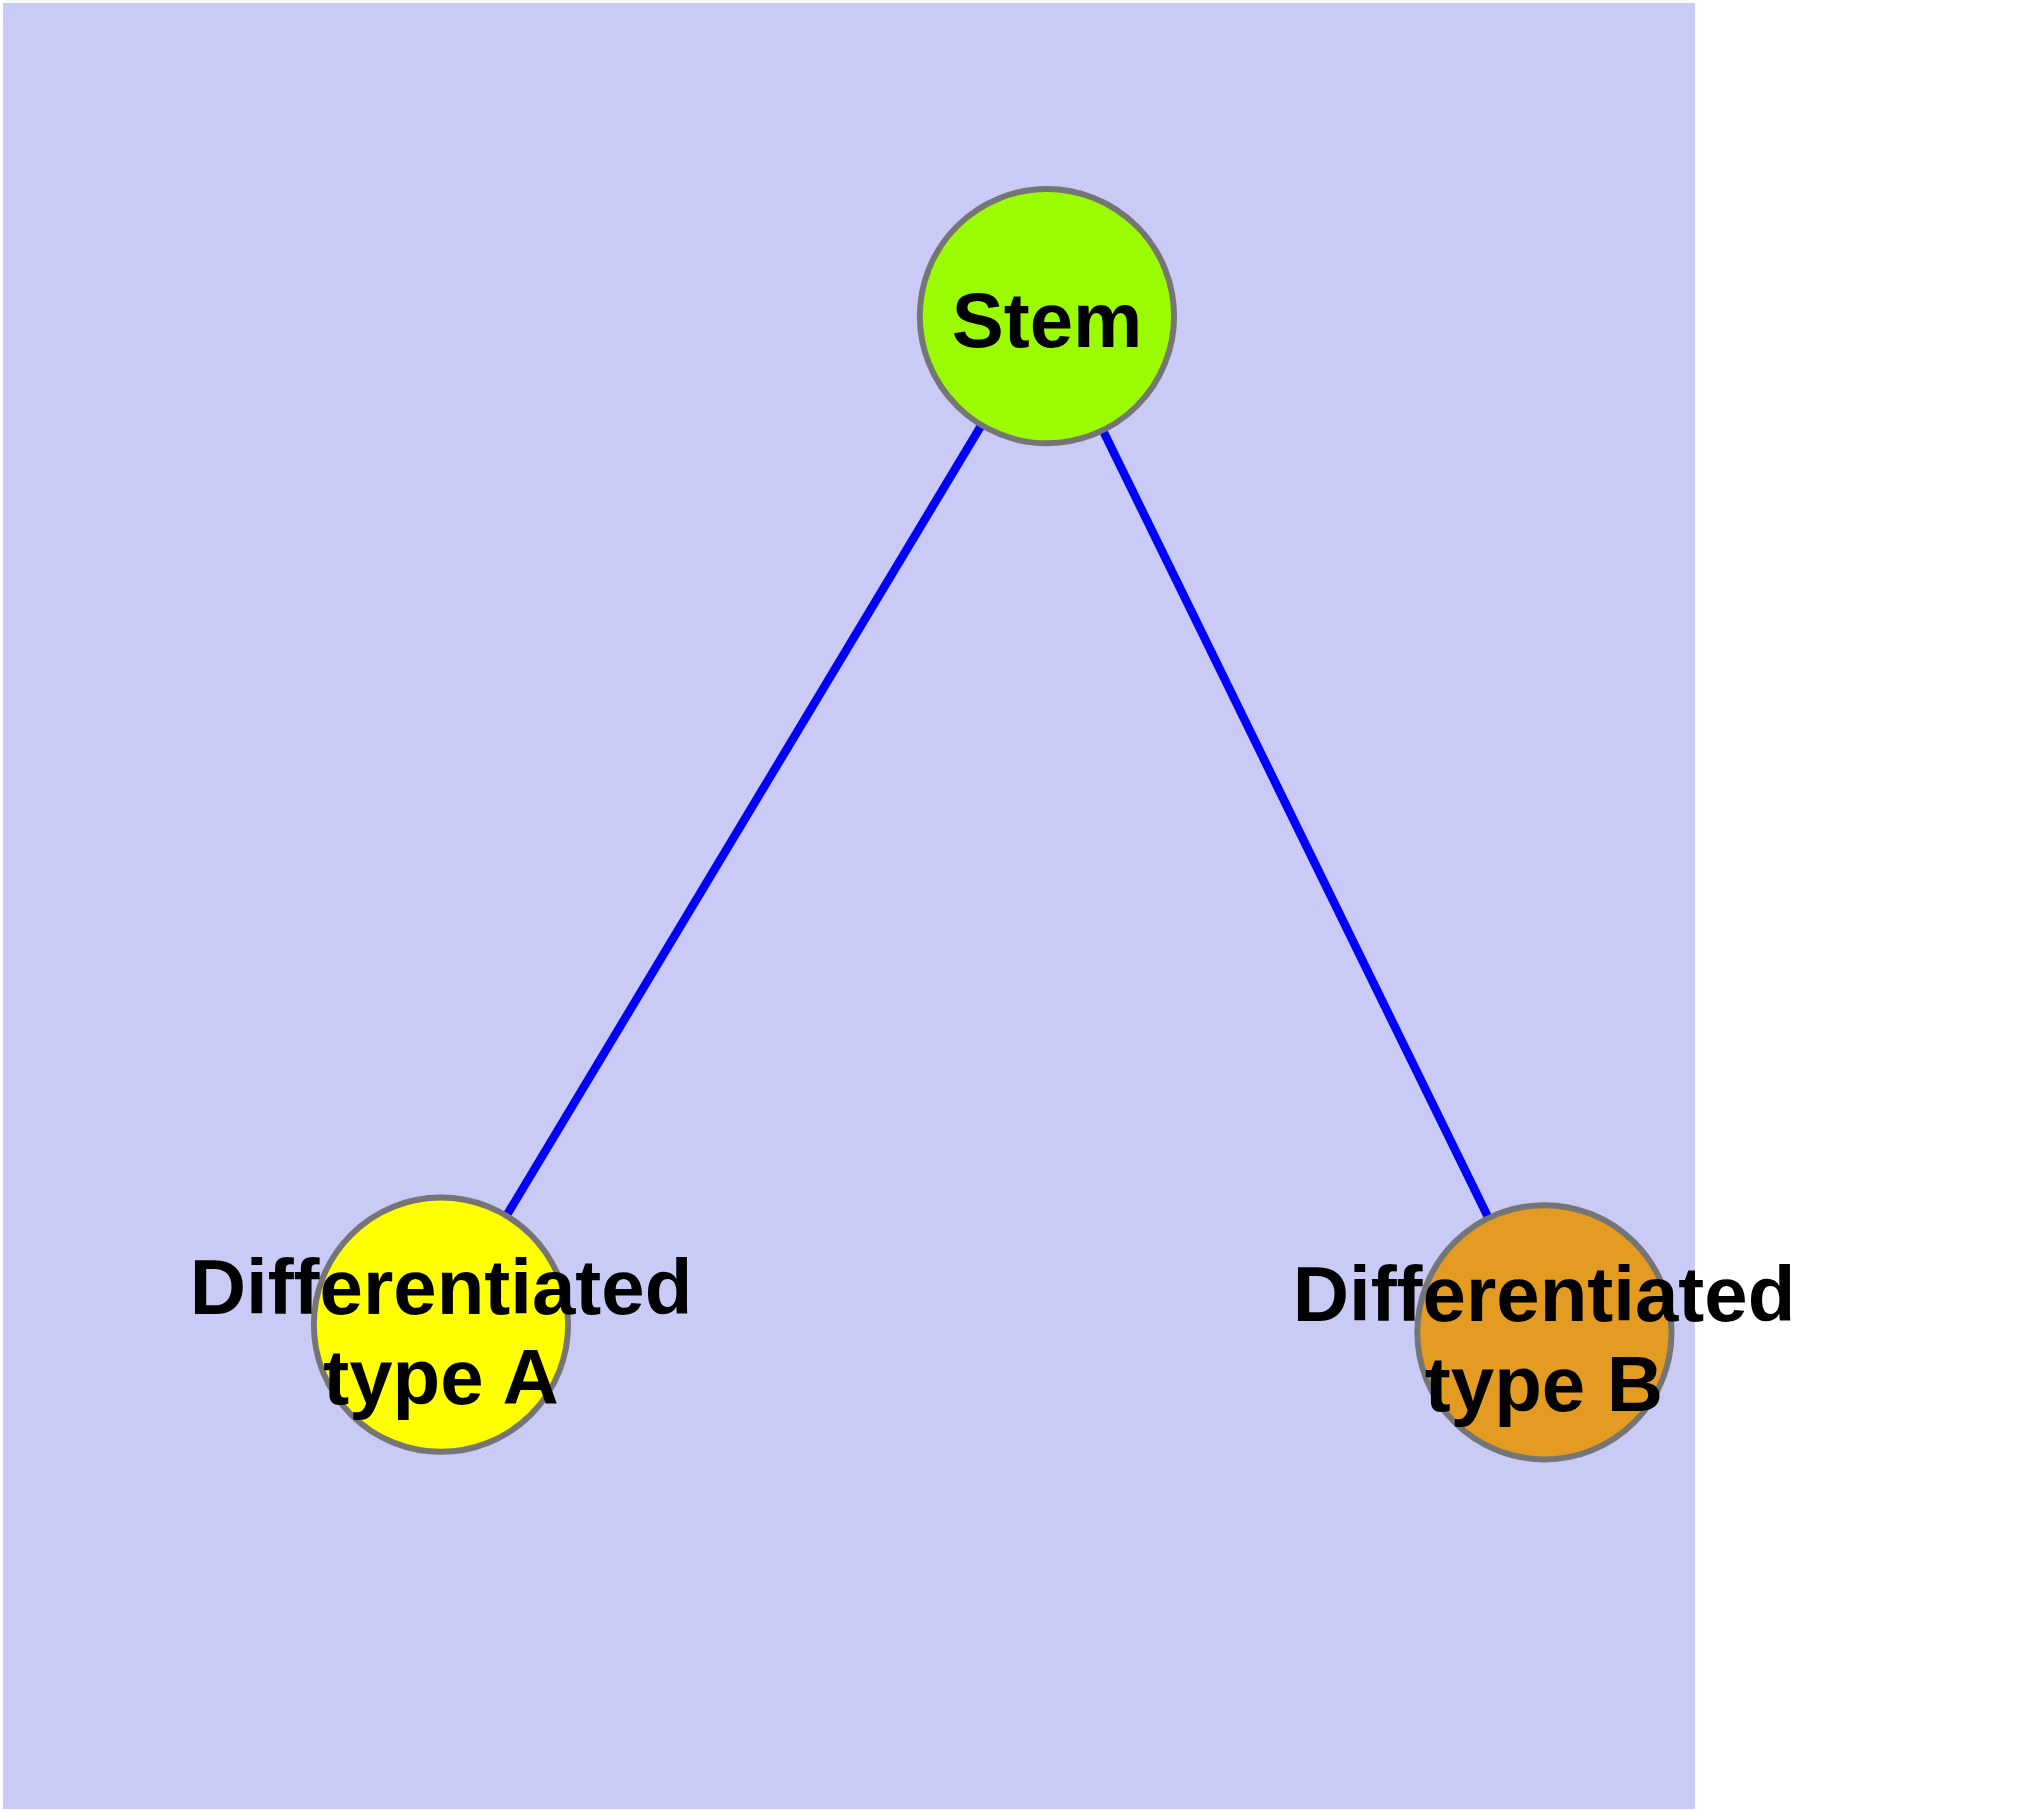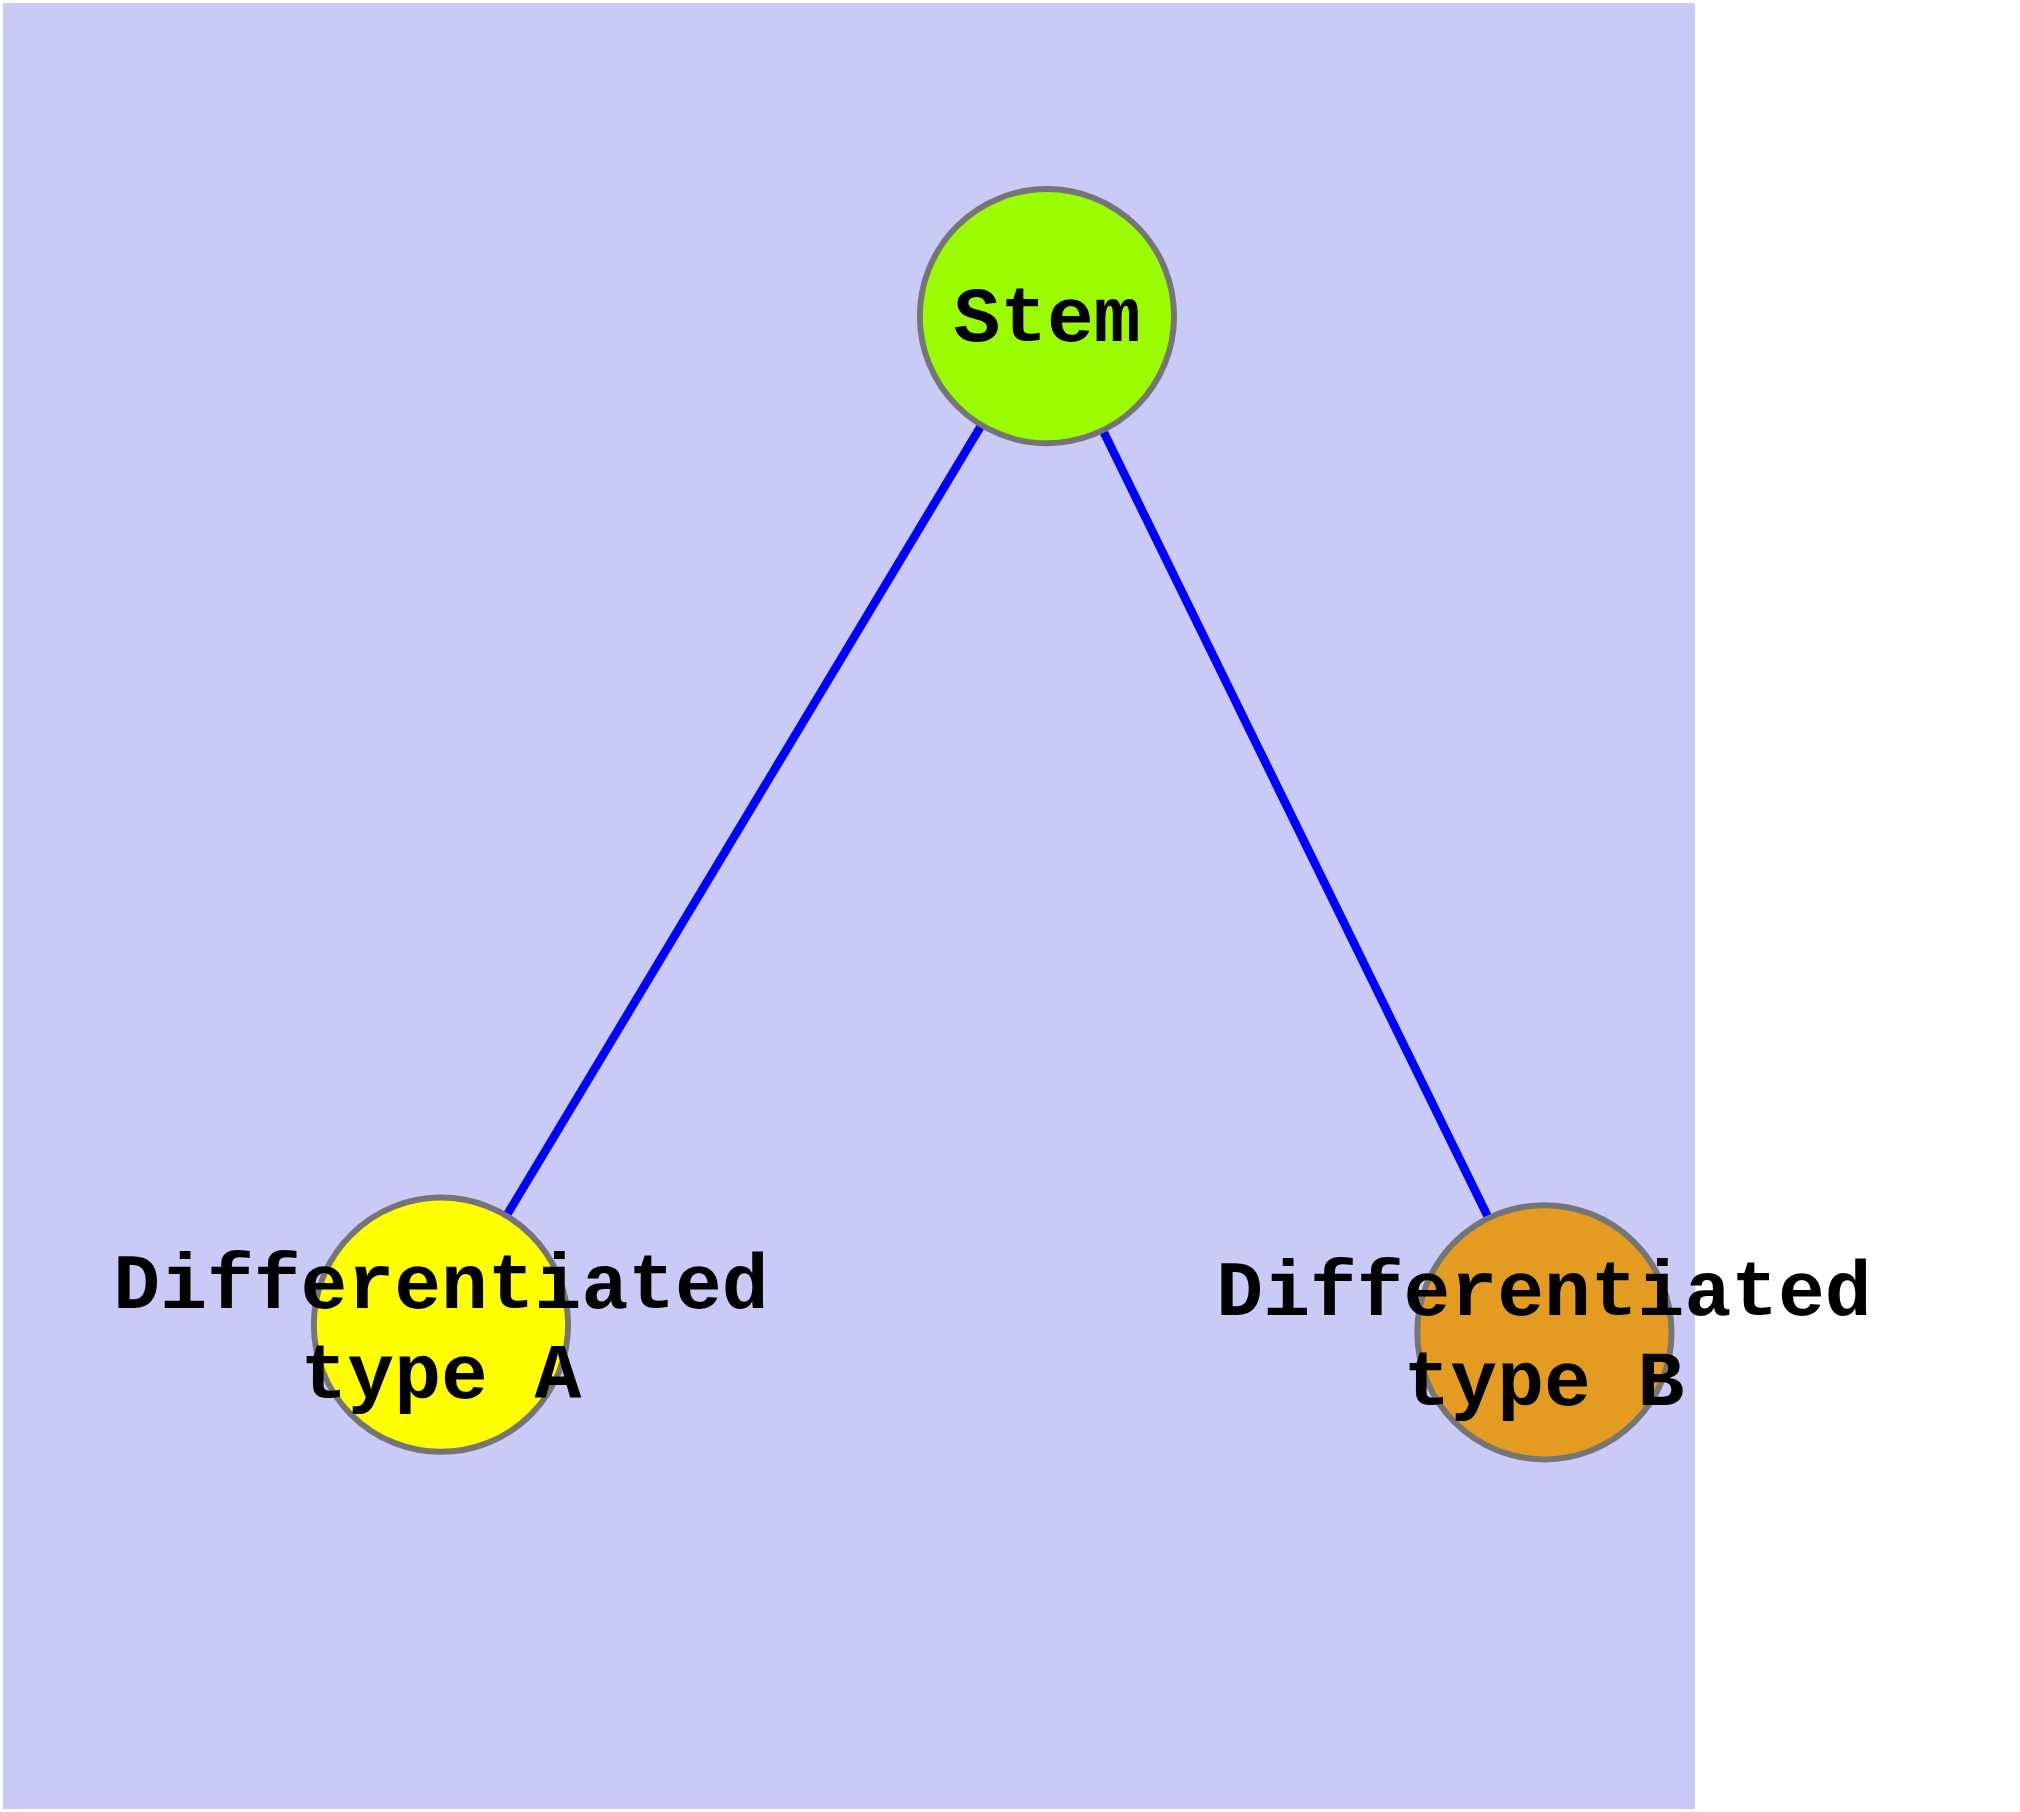--- a/index.html
+++ b/index.html
@@ -7,21 +7,21 @@
     padding: 0;
     background: #ffffff;
     width: 2021px;
     height: 1812px;
     overflow: hidden;
   }
   .stage {
     position: relative;
     width: 1697px;
     height: 1812px;
-    font-family: Liberation Mono, monospace;
+    font-family: Liberation Sans, sans-serif;
   }
   .plot-bg {
     position: absolute;
     left: 2.5px; top: 2.5px; right: 2.5px; bottom: 3.4px;
   }
   svg.graph {
     position: absolute;
     left: 0; top: 0;
     width: 2021px;
     height: 1812px;

